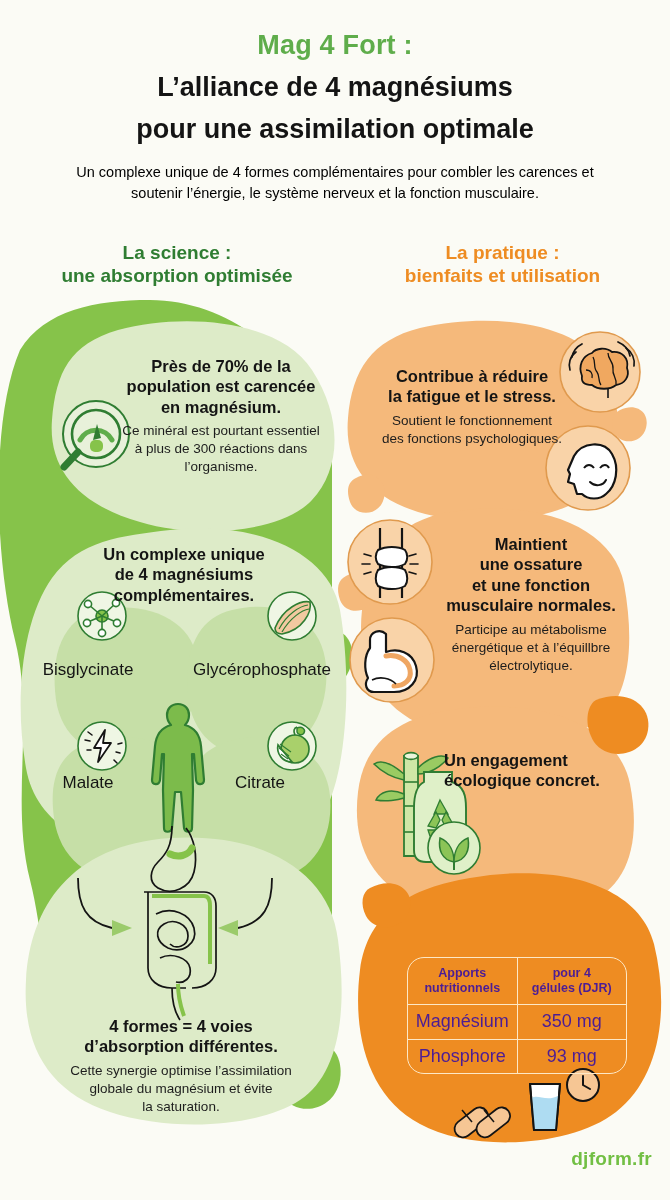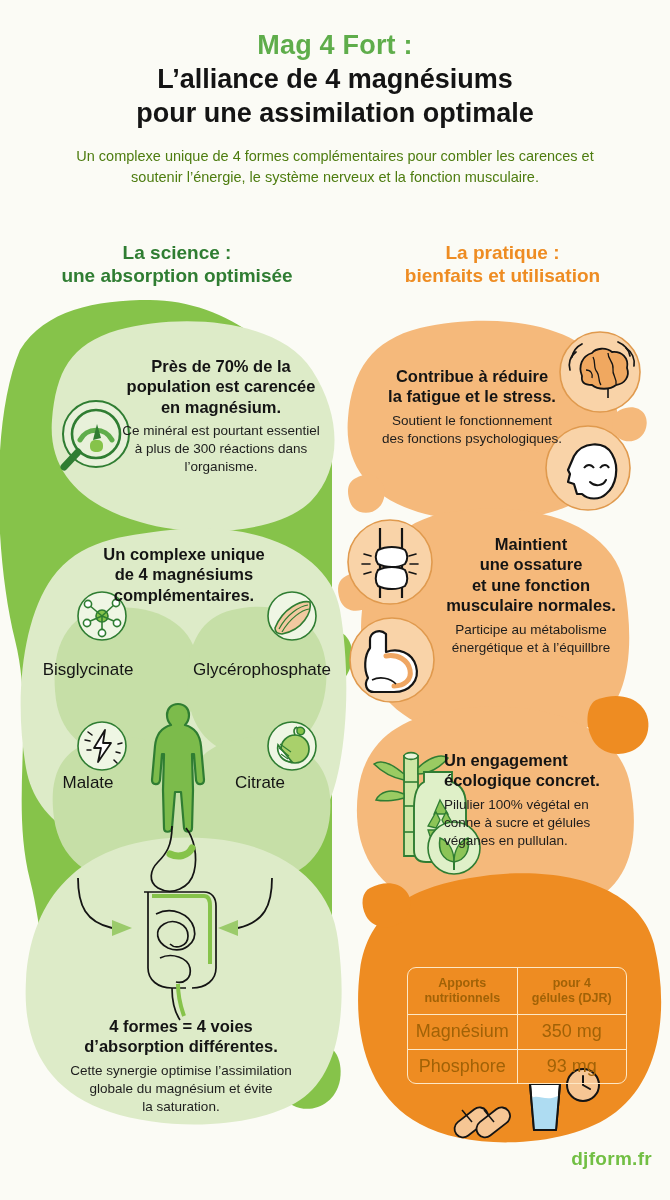--- a/index.html
+++ b/index.html
@@ -15,47 +15,46 @@
   
   .blobs{position:absolute;left:0;top:0;width:670px;height:1200px;}
 
   
   .header{position:absolute;left:0;top:30px;width:670px;text-align:center;}
   .title-1{
     font-size:27px;font-weight:bold;color:#5FAD4B;letter-spacing:.2px;
     line-height:1.15;
   }
   .title-2{
-    font-size:27px;font-weight:bold;color:#141414;line-height:1.2;margin-top:2px;
+    font-size:27px;font-weight:bold;color:#141414;line-height:1.2;margin-top:10px;
     padding:0 24px;
   }
   .subtitle{
-    margin-top:16px;font-size:14.5px;color:#4d7c0f;line-height:1.45;
+    margin-top:16px;font-size:14.5px;color:#000000;line-height:1.45;
     padding:0 54px;
   }
 
   
   .col-head{position:absolute;font-size:19px;font-weight:bold;line-height:1.22;text-align:center;}
   .col-head.green{left:12px;top:241px;width:330px;color:#2F7D32;}
   .col-head.orange{left:345px;top:241px;width:315px;color:#EE8C22;}
 
   
   .tblock{position:absolute;text-align:center;}
   .tblock .hd{font-size:16.5px;font-weight:bold;color:#141414;line-height:1.24;}
   .tblock .bd{font-size:13.5px;color:#1d1d1d;line-height:1.33;margin-top:5px;}
 
   
   .form-label{position:absolute;font-size:17px;color:#141414;text-align:center;}
 
   
   .nutri{
     position:absolute;left:407px;top:957px;width:218px;
-    border:1.4px solid #FDE8C6;border-radius:9px;overflow:hidden;
-    color:#a16207;
-    margin-top:10px;
+    border:1.4px solid #FDE8C6;border-radius:17px;overflow:hidden;
+    color:#4c1d95;
   }
   .nutri .row{display:flex;}
   .nutri .row + .row{border-top:1.4px solid #FDE8C6;}
   .nutri .cell{
     flex:1;text-align:center;padding:6px 4px;font-size:18px;line-height:1.2;
   }
   .nutri .cell.left{border-right:1.4px solid #FDE8C6;}
   .nutri .head .cell{font-weight:bold;font-size:12.5px;padding:8px 4px;}
 
   
@@ -439,32 +438,28 @@
   <div class="tblock" style="left:428px;top:534px;width:206px;">
     <div class="hd">
       <div>Maintient</div>
       <div>une ossature</div>
       <div>et une fonction</div>
       <div>musculaire normales.</div>
     </div>
     <div class="bd">
       <div>Participe au métabolisme</div>
       <div>énergétique et à l’équillbre</div>
+      <div>électrolytique.</div>
     </div>
   </div>
 
   <div class="tblock" style="left:444px;top:750px;width:190px;text-align:left;">
     <div class="hd">
       <div>Un engagement</div>
       <div>écologique concret.</div>
-    </div>
-    <div class="bd">
-      <div>Pilulier 100% végétal en</div>
-      <div>conne à sucre et gélules</div>
-      <div>véganes en pullulan.</div>
     </div>
   </div>
 
   <div class="nutri">
     <div class="row head">
       <div class="cell left">
         <div>Apports</div>
         <div>nutritionnels</div>
       </div>
       <div class="cell">

